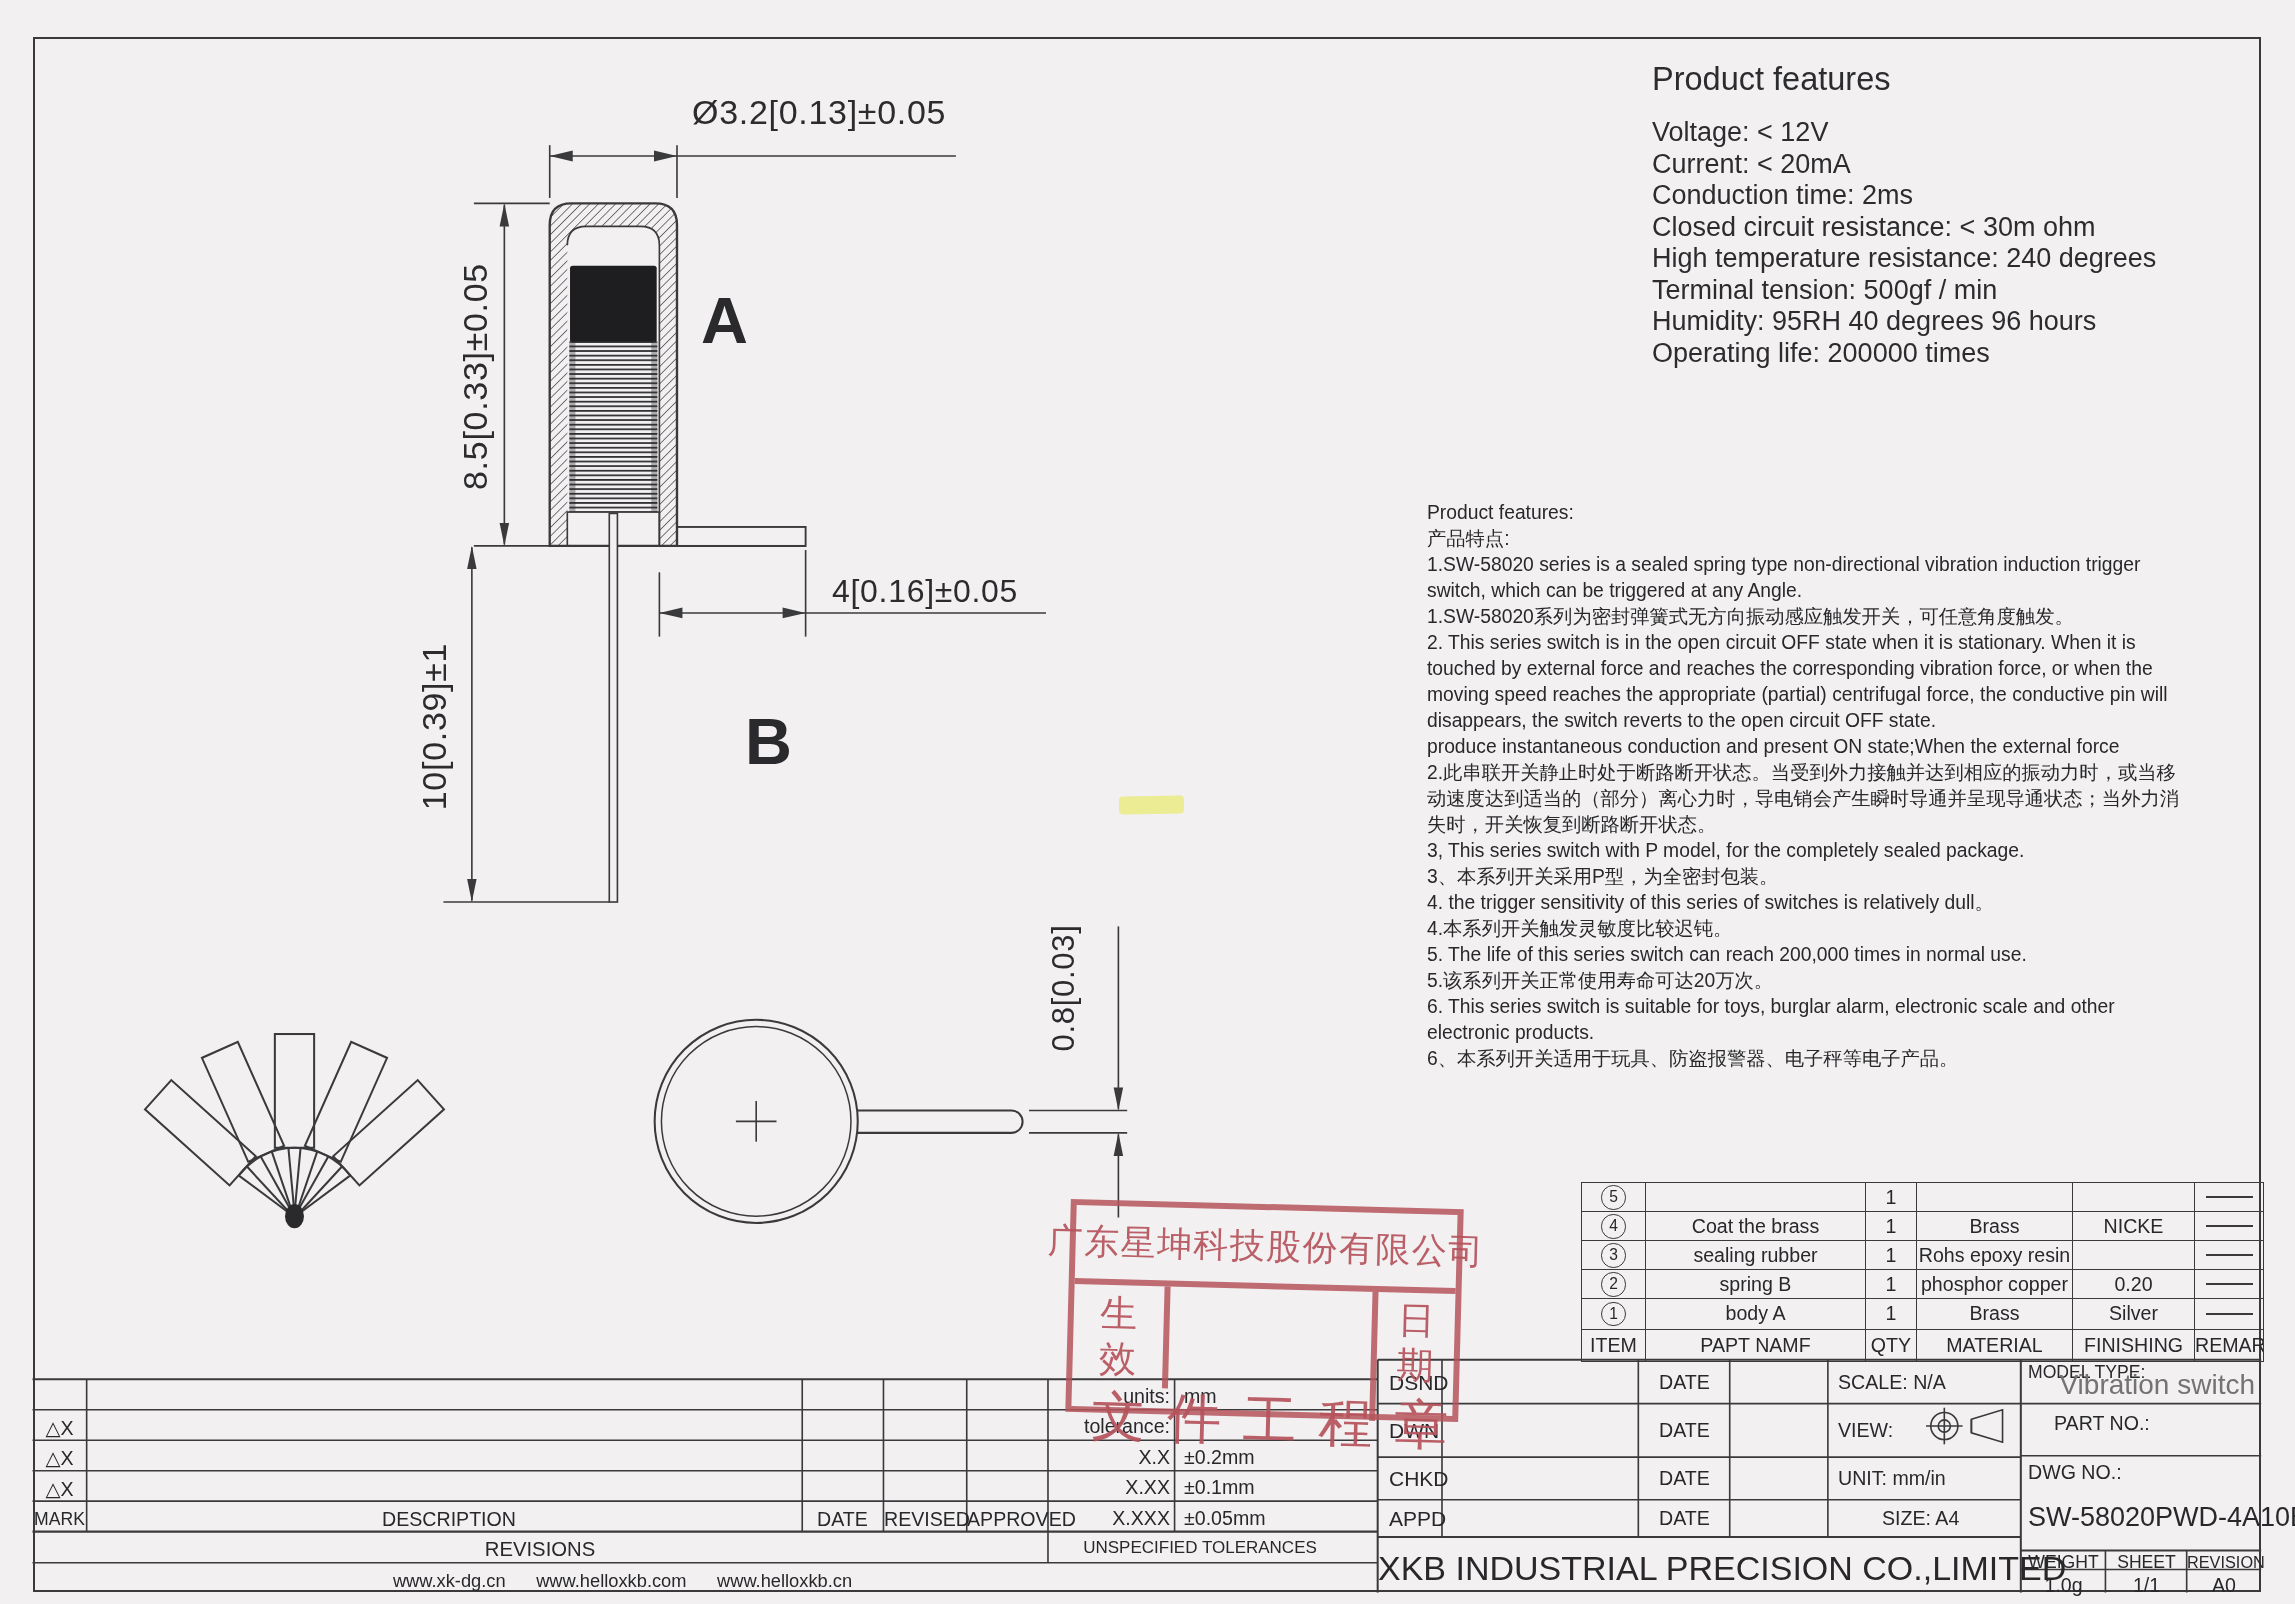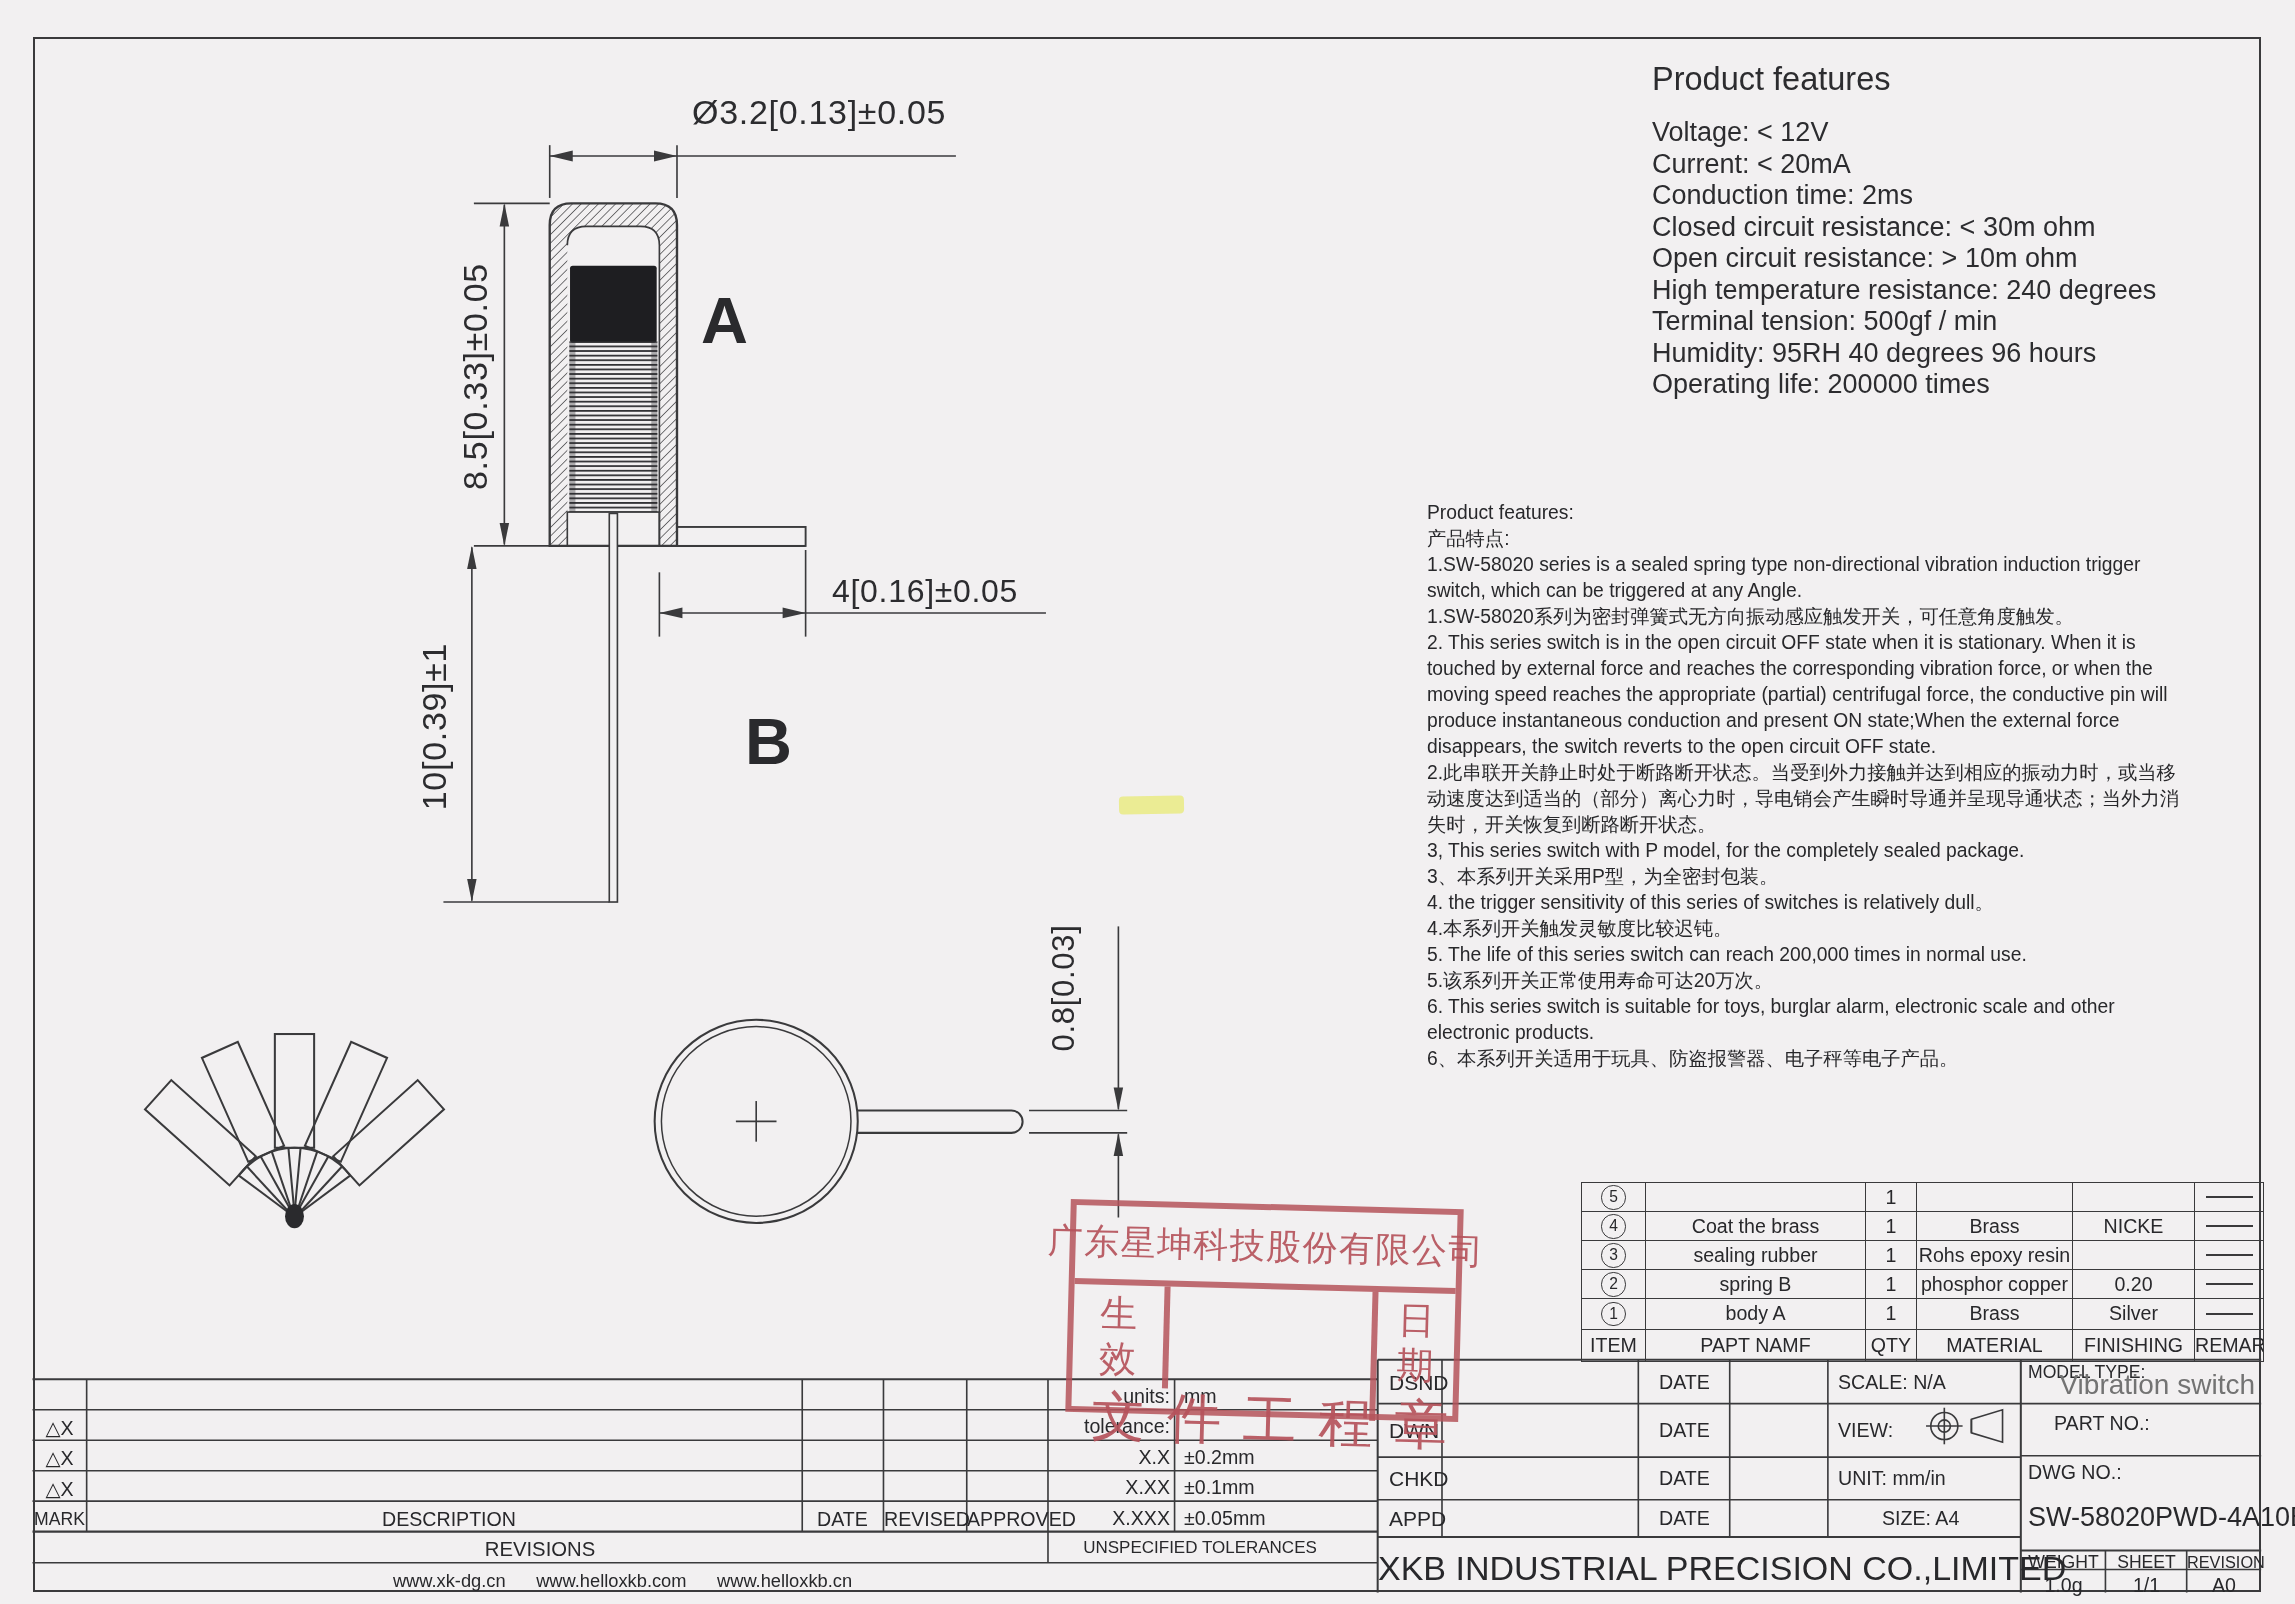--- a/index.html
+++ b/index.html
@@ -210,38 +210,37 @@
 
   <div class="hl"></div>
 
   <div class="abs" style="left:1652px;top:61px;">
     <div class="feat-title">Product features</div>
     <div style="height:19px;"></div>
     <div class="feat-line">Voltage: &lt; 12V</div>
     <div class="feat-line">Current: &lt; 20mA</div>
     <div class="feat-line">Conduction time: 2ms</div>
     <div class="feat-line">Closed circuit resistance: &lt; 30m ohm</div>
-    <div class="feat-line">Open circuit resistance: &gt; 10m ohm</div>
     <div class="feat-line">High temperature resistance: 240 degrees</div>
     <div class="feat-line">Terminal tension: 500gf / min</div>
     <div class="feat-line">Humidity: 95RH 40 degrees 96 hours</div>
     <div class="feat-line">Operating life: 200000 times</div>
   </div>
 
   <div class="abs desc" style="left:1427px;top:500px;width:836px;">
     <div>Product features:</div>
     <div>产品特点:</div>
     <div>1.SW-58020 series is a sealed spring type non-directional vibration induction trigger</div>
     <div>switch, which can be triggered at any Angle.</div>
     <div>1.SW-58020系列为密封弹簧式无方向振动感应触发开关，可任意角度触发。</div>
     <div>2. This series switch is in the open circuit OFF state when it is stationary. When it is</div>
     <div>touched by external force and reaches the corresponding vibration force, or when the</div>
     <div>moving speed reaches the appropriate (partial) centrifugal force, the conductive pin will</div>
+    <div>disappears, the switch reverts to the open circuit OFF state.</div>
     <div>produce instantaneous conduction and present ON state;When the external force</div>
-    <div>disappears, the switch reverts to the open circuit OFF state.</div>
     <div>2.此串联开关静止时处于断路断开状态。当受到外力接触并达到相应的振动力时，或当移</div>
     <div>动速度达到适当的（部分）离心力时，导电销会产生瞬时导通并呈现导通状态；当外力消</div>
     <div>失时，开关恢复到断路断开状态。</div>
     <div>3, This series switch with P model, for the completely sealed package.</div>
     <div>3、本系列开关采用P型，为全密封包装。</div>
     <div>4. the trigger sensitivity of this series of switches is relatively dull。</div>
     <div>4.本系列开关触发灵敏度比较迟钝。</div>
     <div>5. The life of this series switch can reach 200,000 times in normal use.</div>
     <div>5.该系列开关正常使用寿命可达20万次。</div>
     <div>6. This series switch is suitable for toys, burglar alarm, electronic scale and other</div>

